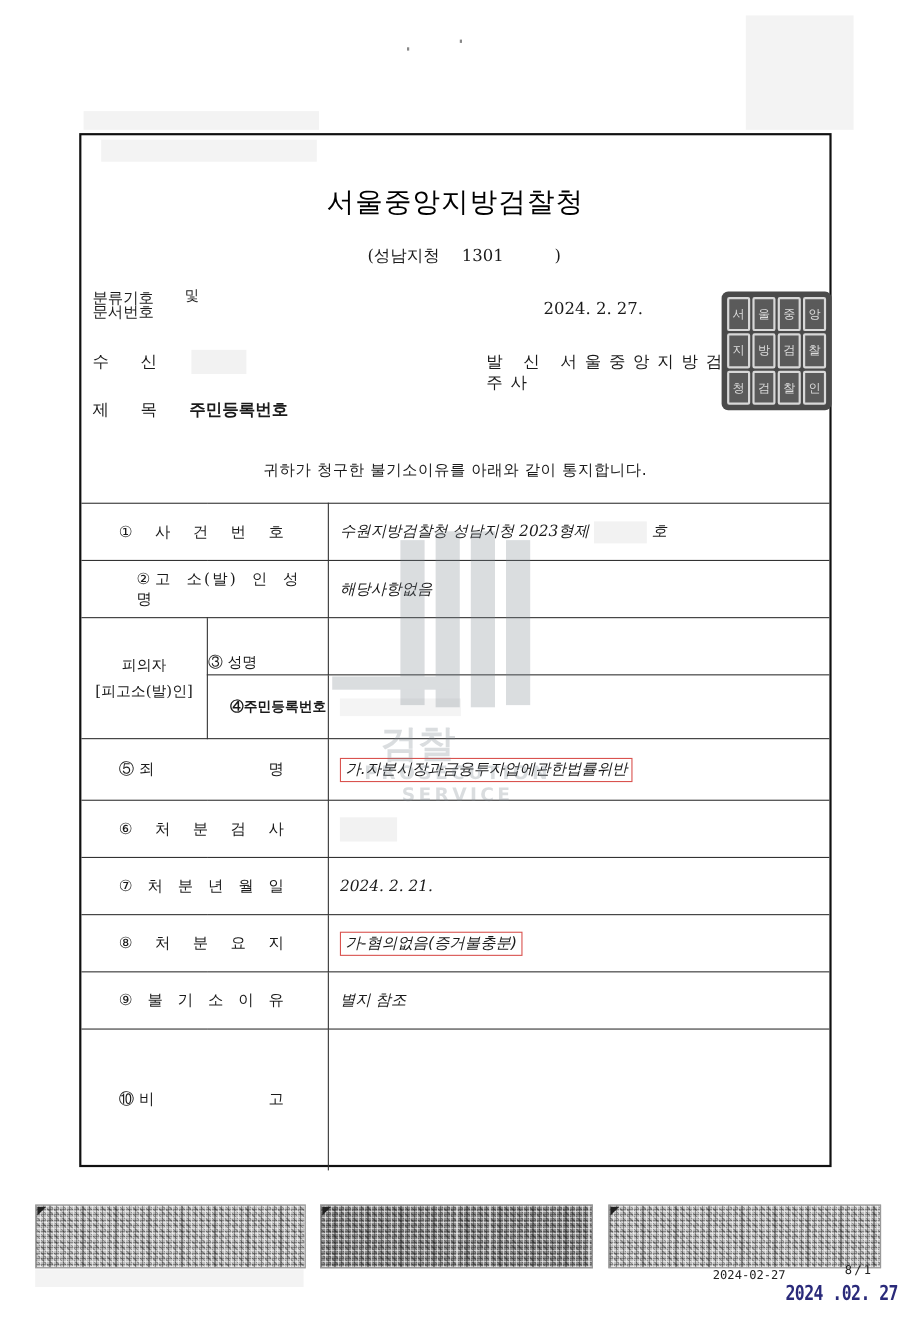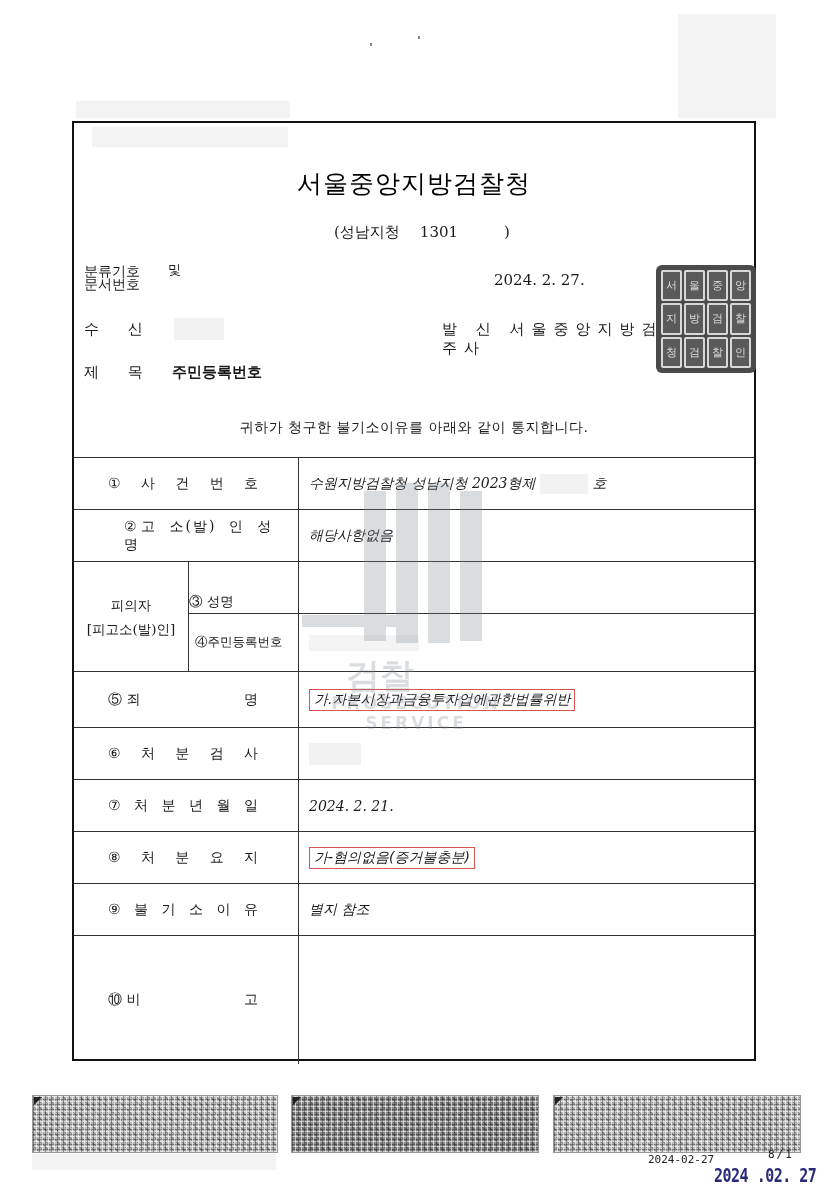--- a/index.html
+++ b/index.html
@@ -177,21 +177,21 @@
       </td>
       <td class="sub-label">
         <div style="display:flex; width:92px;margin-top:28px;">
           <span><span>③</span> <span>성</span></span>
           <span>명</span>
         </div>
       </td>
       <td class="value"></td>
     </tr>
     <tr class="r58">
-      <td class="sub-label" style="padding-left:6px; font-size:12.5px;">
+      <td class="sub-label" style="padding-left:20px; font-size:12.5px;font-weight:bold;">
         <span>④</span><span>주민등록번호</span>
       </td>
       <td class="value">
         <span class="redact-block" style="width:110px; height:16px; background:#f4f4f4;"></span>
       </td>
     </tr>
     <tr class="r56">
       <td class="label" colspan="2">
         <div class="spread">
           <span><span>⑤</span> <span>죄</span></span>

